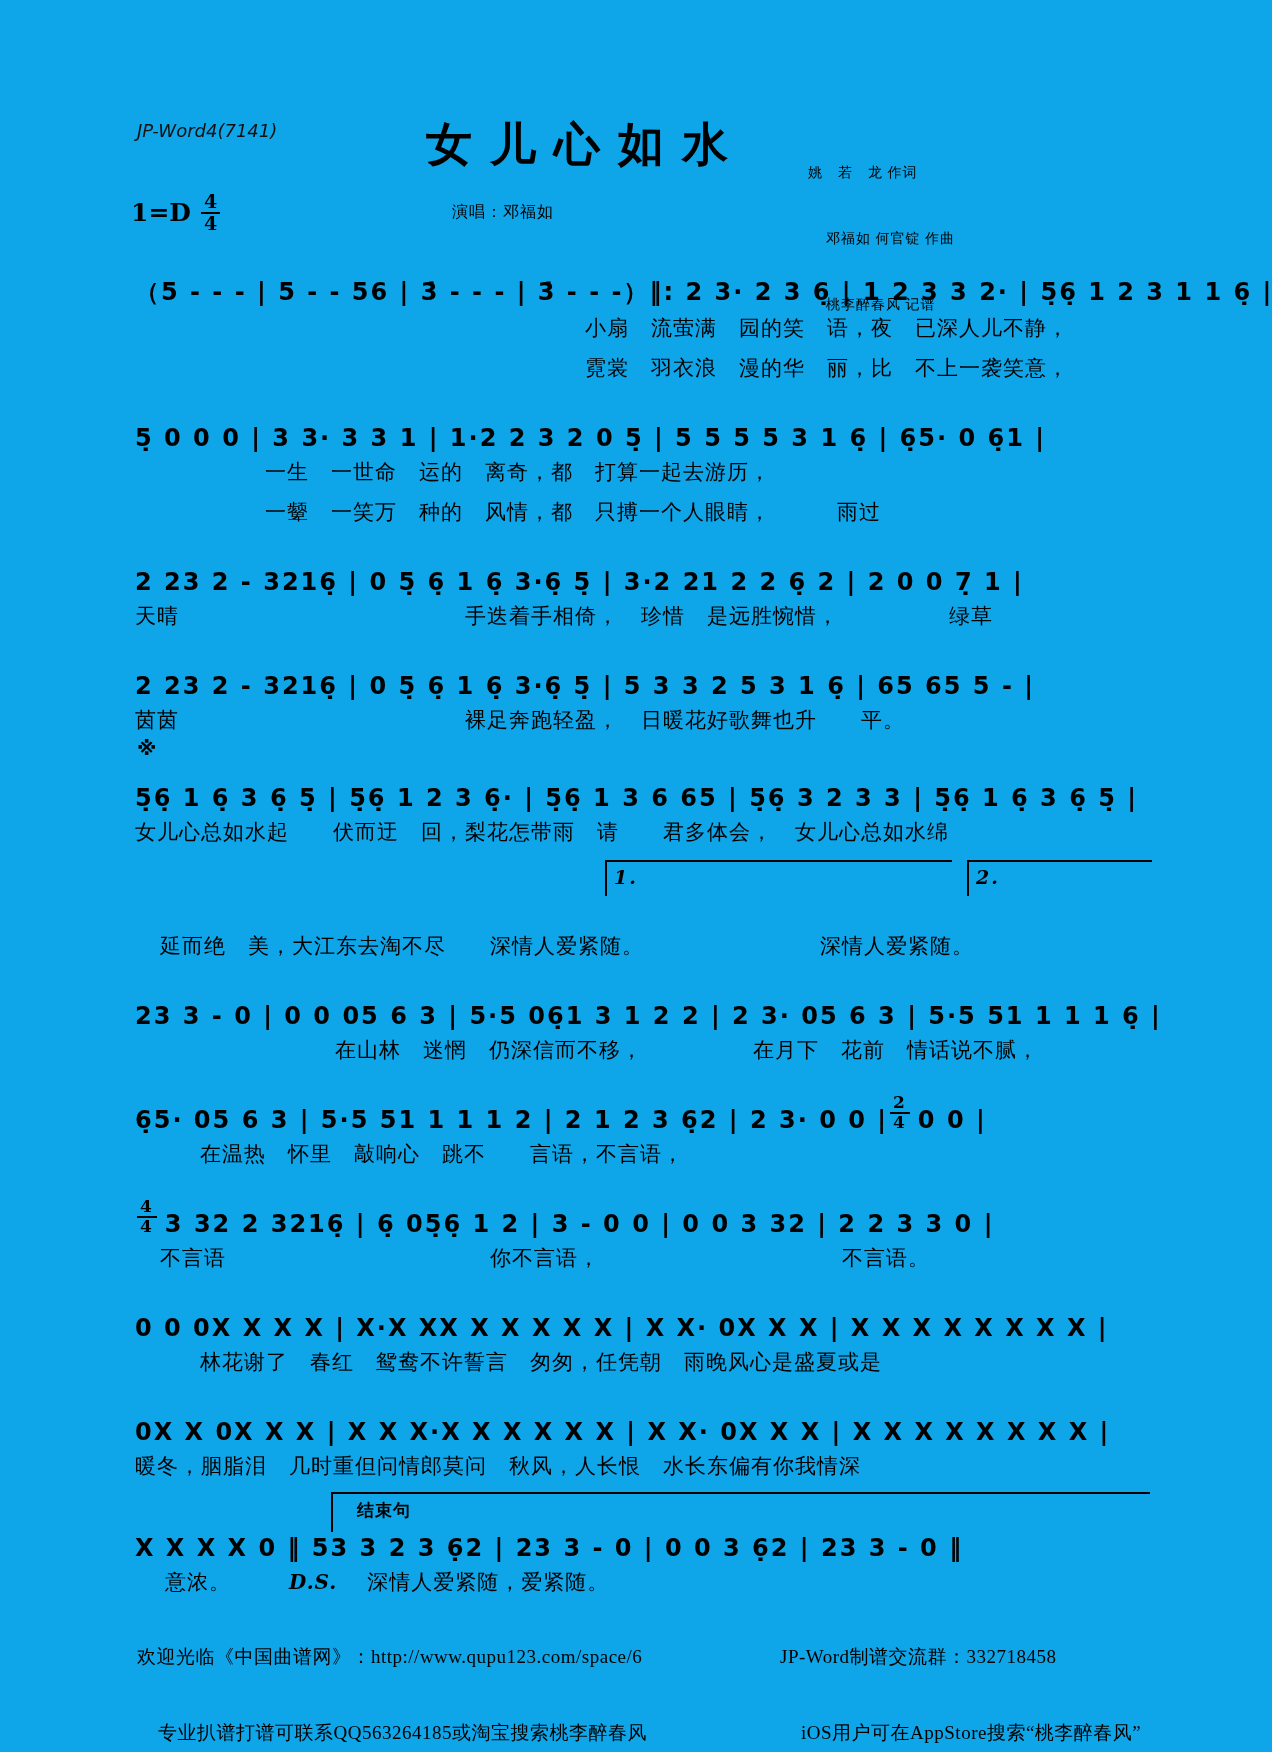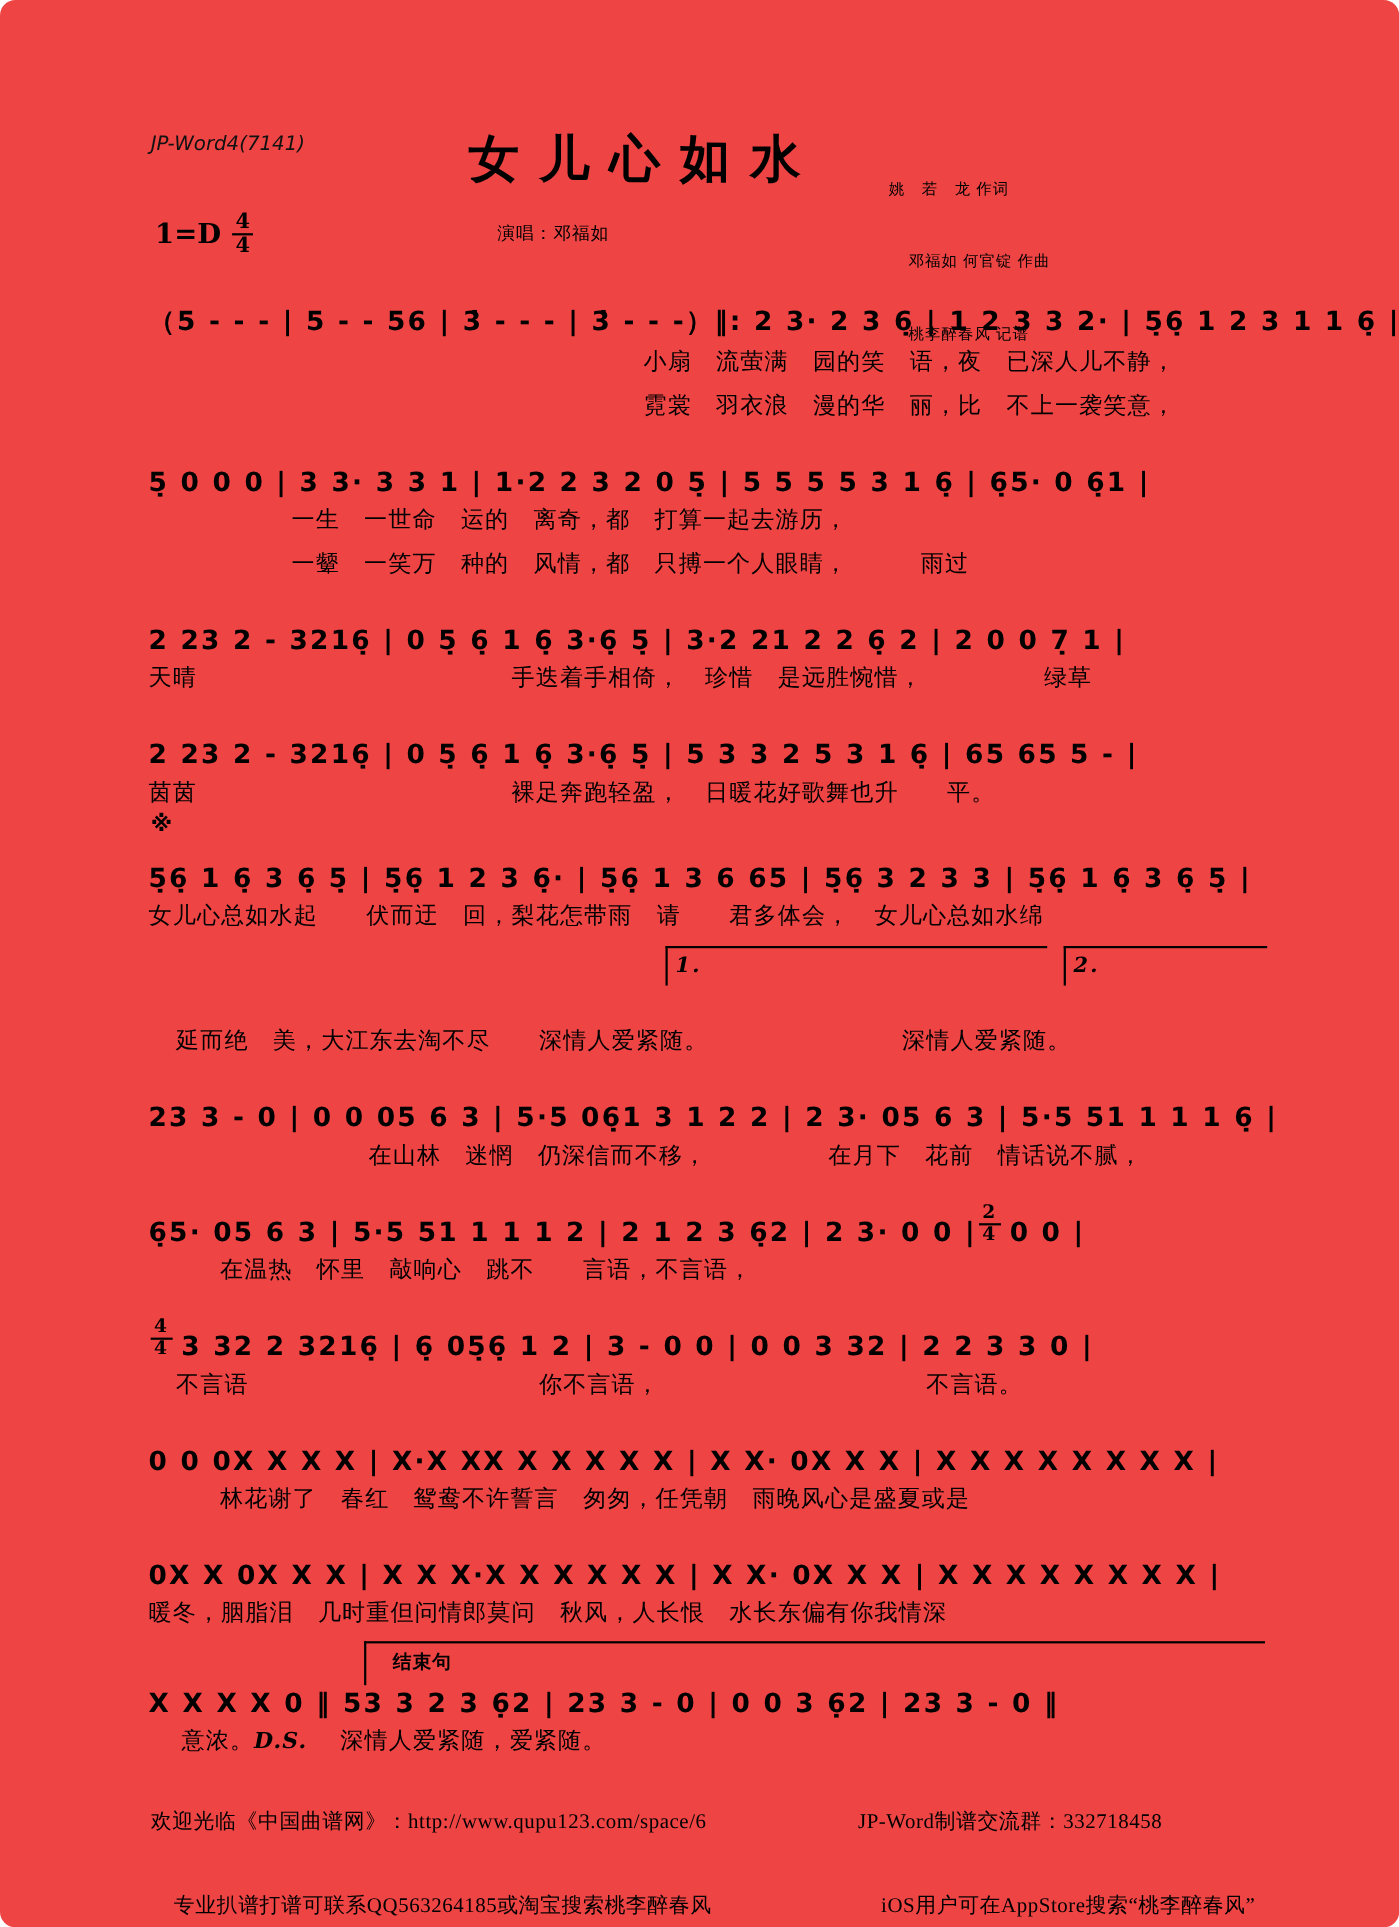--- a/index.html
+++ b/index.html
@@ -1,30 +1,30 @@
 <!DOCTYPE html>
 <html><head>
 <meta charset="utf-8">
 <style>
   html,body{margin:0;padding:0;}
   body{
     width:1272px;height:1752px;background:#ffffff;color:#000;
     font-family:"Liberation Serif", serif;
     position:relative;overflow:hidden;
   }
-  .page{position:absolute;inset:0;background:#ef4444;border-radius:14px;}
+  .page{position:absolute;inset:0;background:#0ea5e9;}
 
   
   .watermark{position:absolute;left:137px;top:120px;font-style:italic;
     font-size:18px;font-family:"DejaVu Sans", sans-serif;color:#111;}
   .title{position:absolute;left:130px;width:912px;top:114px;text-align:center;
     font-size:46px;font-weight:bold;letter-spacing:18px;font-family:Liberation Mono, monospace;}
   .credits{position:absolute;left:808px;top:156px;font-size:14px;line-height:33px;
     letter-spacing:1px;white-space:pre;}
-  .keyrow{position:absolute;left:141px;top:192px;display:flex;align-items:center;gap:10px;
+  .keyrow{position:absolute;left:131px;top:192px;display:flex;align-items:center;gap:10px;
     font-family:"DejaVu Serif", serif;font-weight:bold;font-size:25px;}
   .singer{position:absolute;left:452px;top:202px;font-size:16px;letter-spacing:1px;}
 
   
   .timesig{display:inline-flex;flex-direction:column;align-items:center;
     font-weight:bold;font-size:17px;line-height:1.05;vertical-align:middle;
     font-family:"DejaVu Serif", serif;margin:0 8px 2px 2px;}
   .timesig .ts-num{border-bottom:2px solid #000;padding:0 3px;}
   .keyrow .timesig{font-size:19px;margin:0;}
 
@@ -48,21 +48,21 @@
   .volta2{left:832px;width:183px;}
 
   .ending-bracket{position:absolute;top:-18px;left:196px;right:0;height:38px;
     border-top:2.5px solid #000;border-left:2.5px solid #000;}
   .ending-label{font-size:17px;font-weight:bold;padding-left:24px;display:inline-block;
     line-height:21px;letter-spacing:1px;font-family:Liberation Serif, serif;}
 
   .ds{font-style:italic;font-weight:bold;font-family:"DejaVu Serif", serif;
     font-size:20px;}
   .l12a{margin-left:30px;}
-  .l12ds{}
+  .l12ds{margin-left:58px;}
   .l12b{margin-left:30px;}
   .l12c{}
 
   
   .footer-left{position:absolute;left:137px;top:1638px;font-size:19px;
     line-height:38px;letter-spacing:0.5px;white-space:pre;}
   .footer-right{position:absolute;left:780px;top:1638px;font-size:19px;
     line-height:38px;letter-spacing:0.5px;white-space:pre;}
 </style>
 </head>

